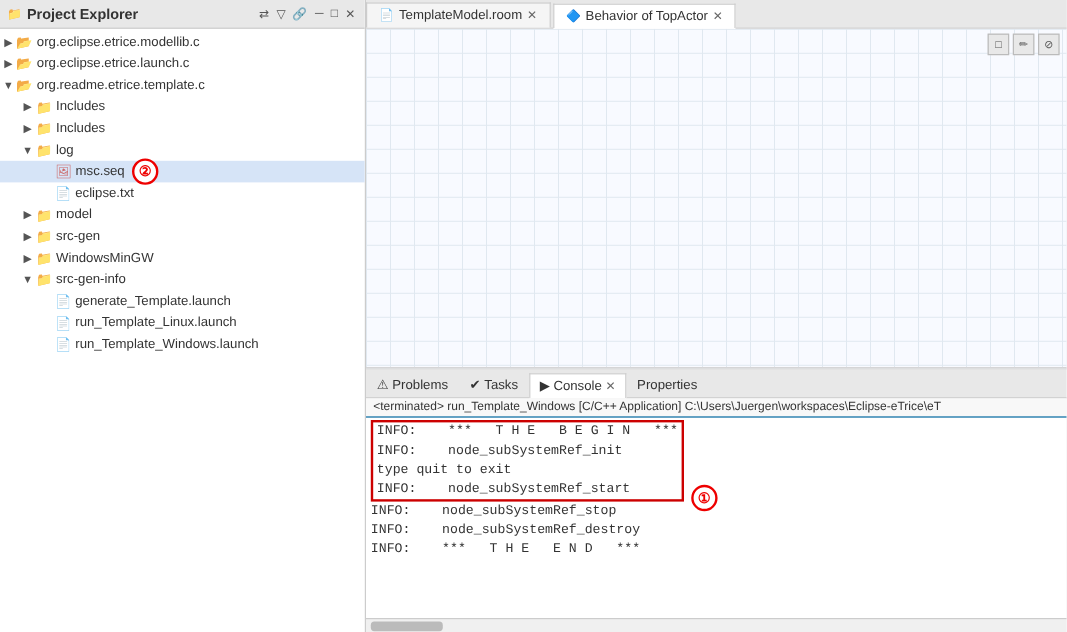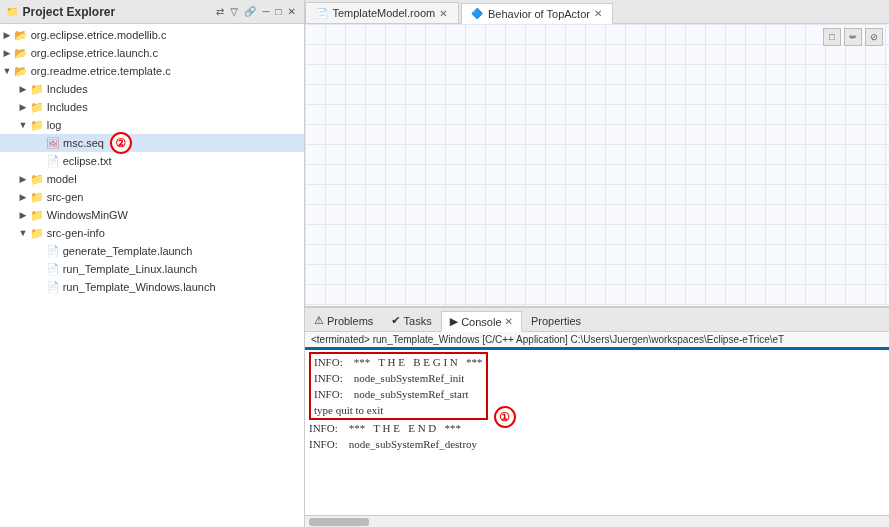--- a/index.html
+++ b/index.html
@@ -253,31 +253,31 @@
       border: 1px solid #ccc;
       border-bottom: 1px solid #fff;
       margin-bottom: -1px;
     }
 
     .console-header {
       padding: 2px 6px;
       font-size: 10px;
       color: #333;
       background: #f8f8f8;
-      border-bottom: 3px solid #0369a1;
+      border-bottom: 1px solid #0369a1;
       white-space: nowrap;
       overflow: hidden;
       text-overflow: ellipsis;
     }
 
     .console-content {
       flex: 1;
       overflow-y: auto;
       padding: 2px 4px;
-      font-family: Liberation Serif, serif;
+      font-family: Liberation Mono, monospace;
       font-size: 11px;
       position: relative;
     }
 
     .console-line {
       line-height: 16px;
       white-space: pre;
     }
 
     .console-line.quit { color: #c00; }
@@ -495,26 +495,27 @@
         </div>
       </div>
 
       <div class="console-header">&lt;terminated&gt; run_Template_Windows [C/C++ Application] C:\Users\Juergen\workspaces\Eclipse-eTrice\eT</div>
 
       <div class="console-content">
         
         <div style="border: 2px solid #c00; display:inline-block; padding: 0 3px; position:relative;">
           <div class="console-line normal">INFO:    ***   T H E   B E G I N   ***</div>
           <div class="console-line normal">INFO:    node_subSystemRef_init</div>
+          <div class="console-line normal">type quit to exit</div>
           <div class="console-line normal">INFO:    node_subSystemRef_start</div>
-          <div class="console-line normal">type quit to exit</div>
           <span class="annotation-circle" style="position:absolute; right:-30px; bottom:-10px; z-index:10;">①</span>
         </div>
+        <div class="console-line normal">INFO:    node_subSystemRef_stop</div>
+        <div class="console-line normal">INFO:    node_subSystemRef_destroy</div>
         <div class="console-line normal">INFO:    ***   T H E   E N D   ***</div>
-        <div class="console-line normal">INFO:    node_subSystemRef_destroy</div>
       </div>
 
       <div class="scrollbar-h">
         <div class="scrollbar-thumb"></div>
       </div>
     </div>
   </div>
 </div>
 
 </body></html>

